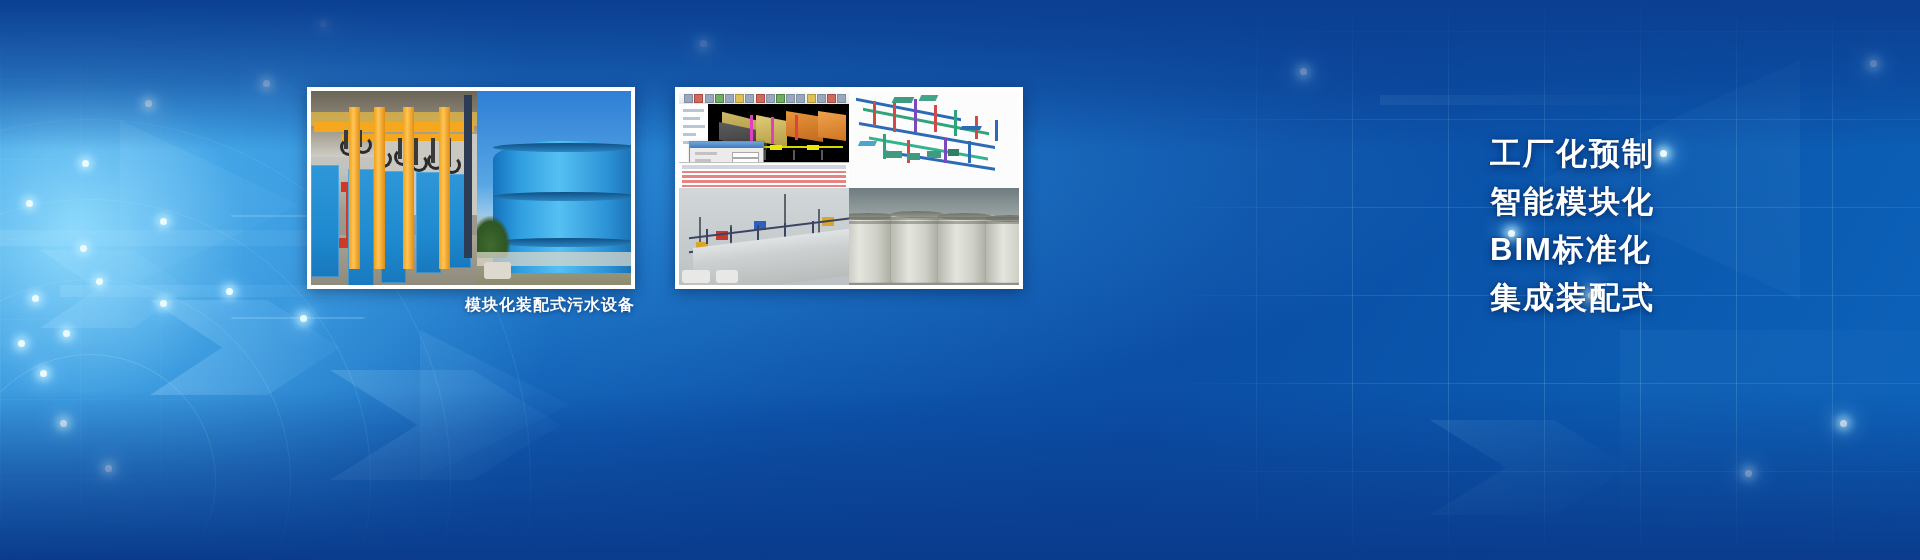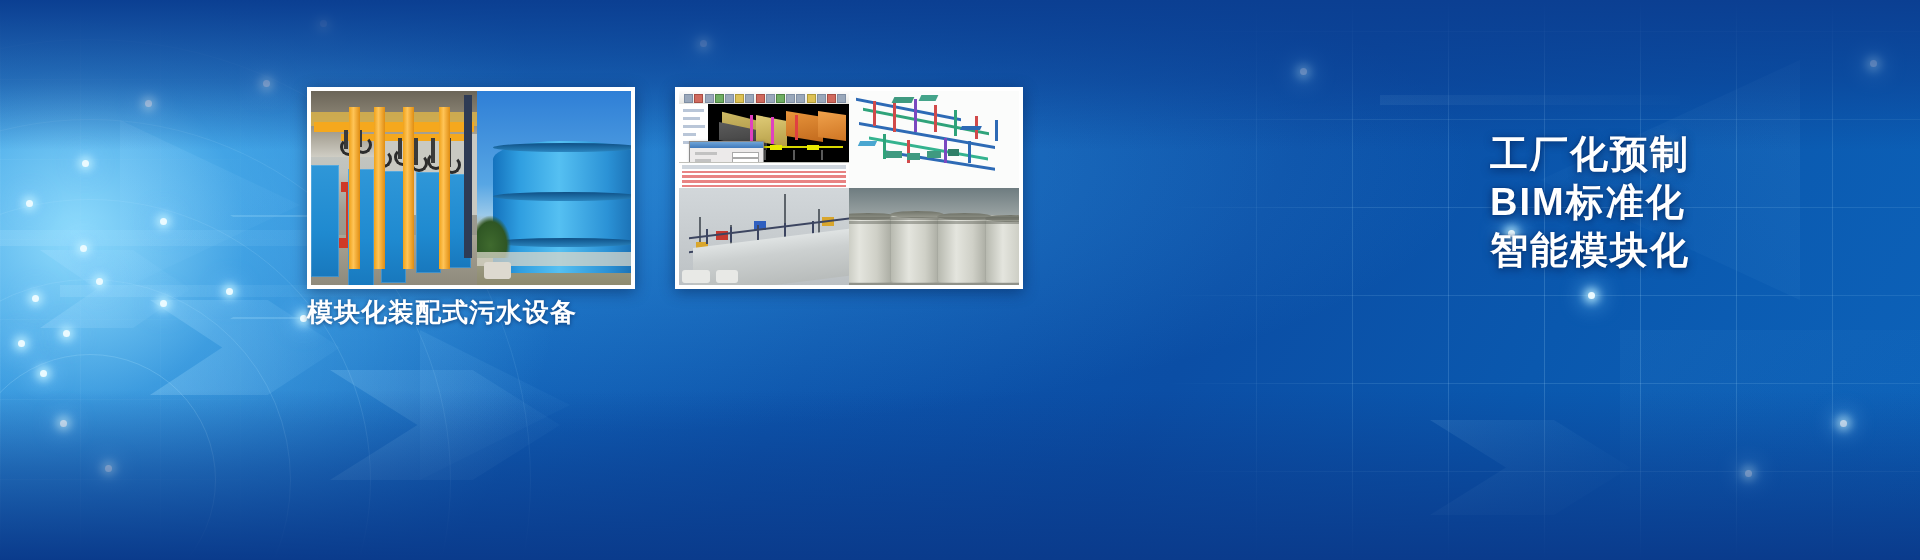--- a/index.html
+++ b/index.html
@@ -89,22 +89,22 @@
   }
 
   
   .panel{
     position:absolute;background:#fff;padding:4px;
     box-shadow:0 3px 14px rgba(0,20,60,.45);
     box-sizing:border-box;
   }
   .panel-inner{position:relative;width:100%;height:100%;overflow:hidden;display:flex;}
   .panel-caption{
-    position:absolute;left:0;right:0;text-align:left;
-    color:#fff;font-size:26px;font-weight:700;letter-spacing:1px;
+    position:absolute;left:0;right:0;text-align:right;
+    color:#fff;font-size:16px;font-weight:700;letter-spacing:1px;
     text-shadow:0 1px 4px rgba(0,25,70,.6);
     white-space:nowrap;
   }
 
   
   .ph-factory{position:relative;flex:0 0 52%;height:100%;overflow:hidden;
     background:linear-gradient(180deg,#cfd2cf 0%,#bfc2bd 42%,#9e9c92 62%,#8d8a7f 100%);}
   .f-ceiling{position:absolute;left:0;right:0;top:0;height:34%;
     background:linear-gradient(180deg,#6b6558 0%,#8f8878 45%,#cfcdc4 100%);}
   .f-beam{position:absolute;left:0;right:0;top:11%;height:7%;background:#d8b24a;opacity:.85;}
@@ -182,21 +182,21 @@
     border-radius:50% 50% 4px 4px/10% 10% 3px 3px;box-shadow:inset 0 0 0 1px rgba(0,0,0,.08);}
   .tk::after{content:"";position:absolute;left:0;right:0;top:0;height:10%;
     background:linear-gradient(180deg,#6f7268,#9c9e93);border-radius:50%;}
   .tk-beam{position:absolute;left:0;right:0;height:3px;background:#5d6057;opacity:.45;}
   .tk-sky{position:absolute;left:0;right:0;top:0;height:28%;
     background:linear-gradient(180deg,#6e7c80,#99a2a2);}
 
   
   .headline{position:absolute;right:0;top:130px;width:430px;text-align:left;}
   .headline div{
-    color:#ffffff;font-size:38px;line-height:48px;font-weight:700;letter-spacing:2px;
+    color:#ffffff;font-size:31px;line-height:48px;font-weight:700;letter-spacing:2px;
     text-shadow:0 2px 8px rgba(2,30,80,.75),0 0 2px rgba(0,40,100,.6);
   }
 
   
   .tagline{
     position:absolute;left:0;right:0;top:440px;text-align:center;
     color:#ffffff;font-size:24px;font-weight:700;letter-spacing:2px;
     text-shadow:0 2px 7px rgba(2,30,80,.7);
   }
   .tagline .sep{padding:0 12px;font-weight:400;opacity:.95;}
@@ -438,18 +438,19 @@
           <div class="tk-beam" style="top:30%;"></div>
           <div class="tk-beam" style="top:34%;"></div>
         </div>
 
       </div>
     </div>
   </div>
 
   <div class="headline">
     <div>工厂化预制</div>
+    <div>智能模块化</div>
     <div>BIM标准化</div>
-    <div>智能模块化</div>
+    <div>集成装配式</div>
   </div>
 
 
 </div>
 
 </body></html>

